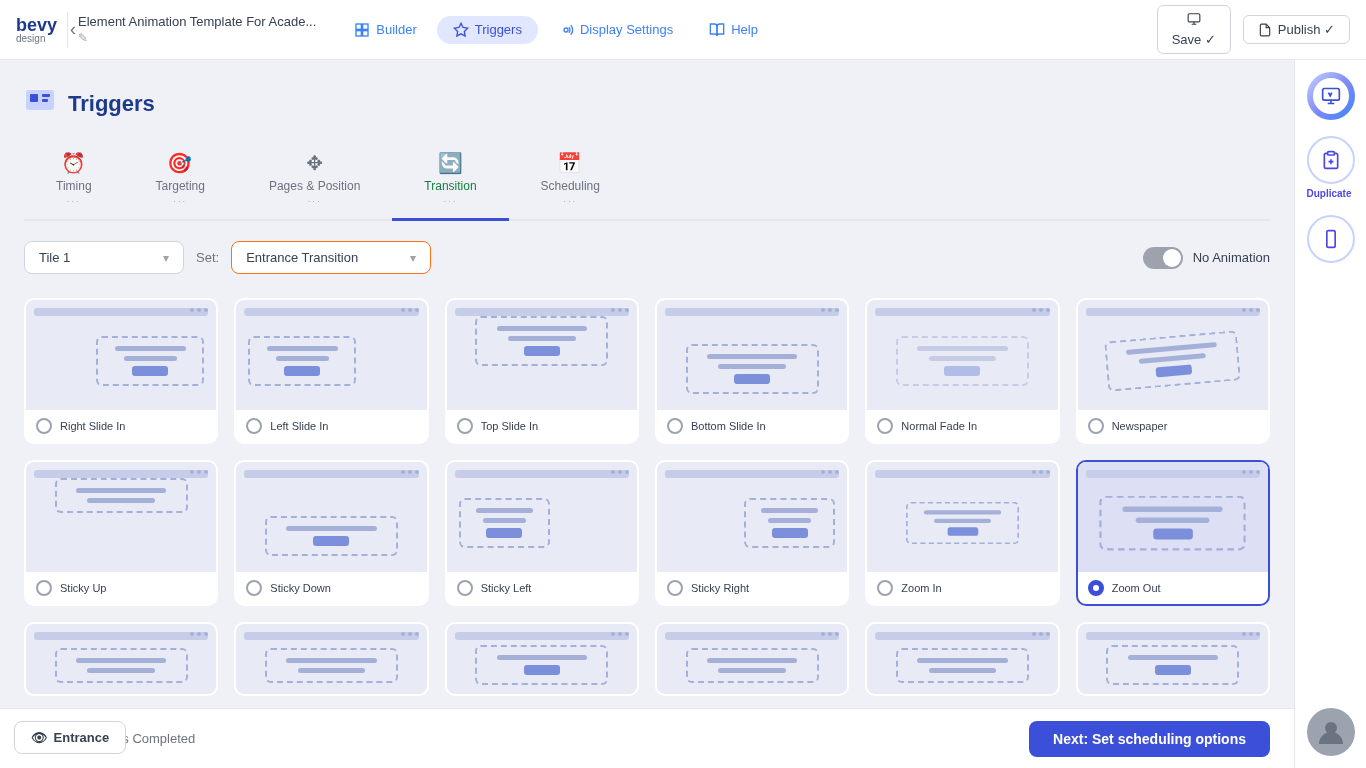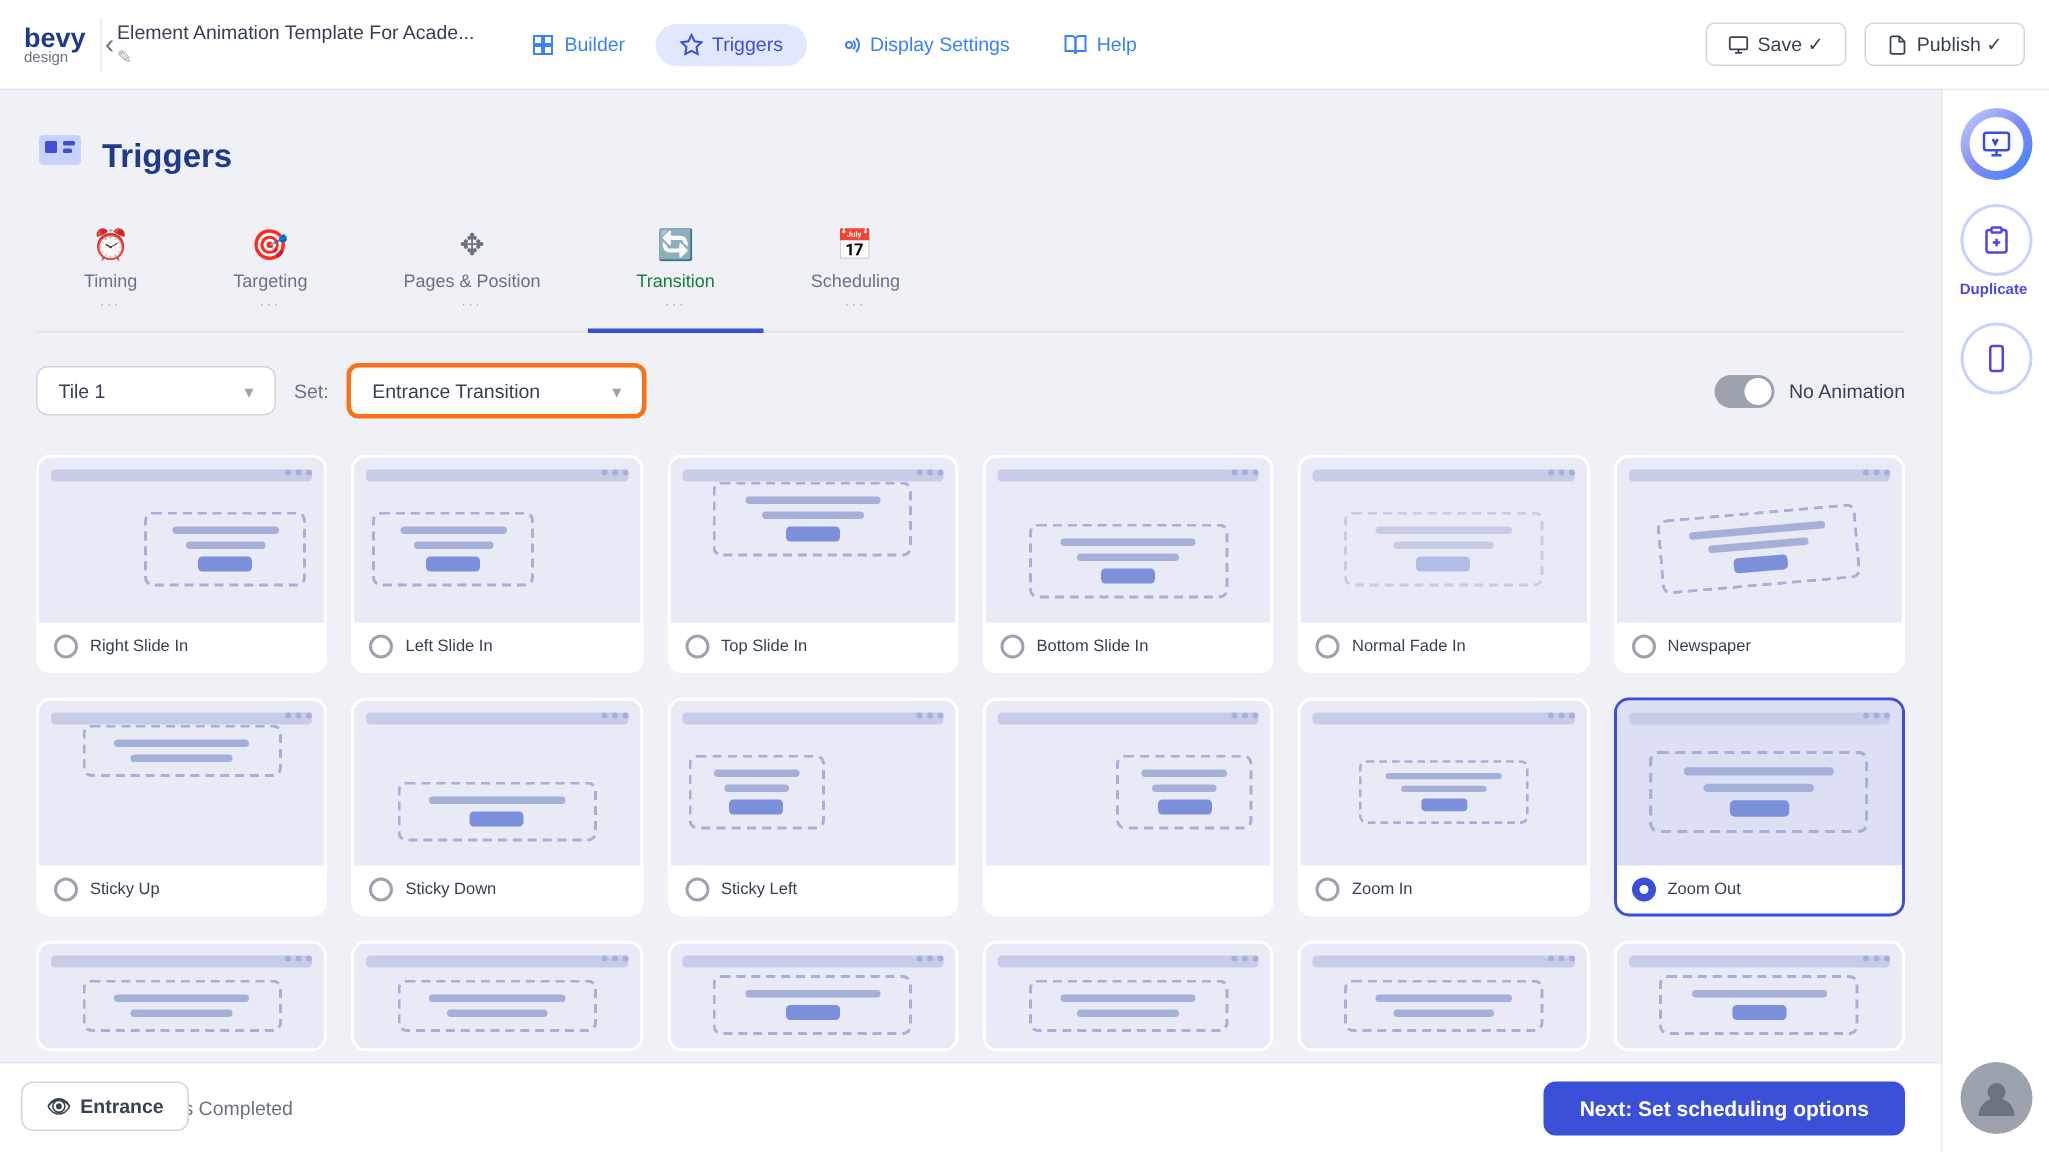--- a/index.html
+++ b/index.html
@@ -15,21 +15,21 @@
     .nav-divider { width: 1px; height: 36px; background: #e5e7eb; }
     .nav-back-btn { background: none; border: none; cursor: pointer; color: #6b7280; font-size: 18px; }
     .nav-title-area { display: flex; flex-direction: column; }
     .nav-title { font-size: 13px; color: #374151; font-weight: 500; }
     .nav-edit-icon { color: #9ca3af; font-size: 12px; margin-top: 2px; }
     .nav-tabs { display: flex; gap: 4px; margin-left: 20px; flex: 1; align-items: center; }
     .nav-tab { display: flex; align-items: center; gap: 6px; padding: 6px 16px; border-radius: 24px; border: none; background: none; cursor: pointer; font-size: 13px; color: #3b82f6; font-weight: 500; }
     .nav-tab.active { background: #e0e7ff; color: #3b4fd8; }
     .nav-tab svg { width: 16px; height: 16px; }
     .nav-actions { display: flex; align-items: center; gap: 12px; margin-left: auto; }
-    .nav-save-btn { display: flex; align-items: center; gap: 6px; padding: 6px 14px; border: 1px solid #d1d5db; background: #fff; border-radius: 6px; cursor: pointer; font-size: 13px; color: #374151; font-weight: 500; }
+    .nav-save-btn { display: flex; align-items: center; gap: 6px; padding: 6px 14px; border: 1px solid #d1d5db; background: #fff; border-radius: 6px; cursor: pointer; font-size: 13px; color: #374151; font-weight: 500; flex-direction: column; }
     .nav-publish-btn { display: flex; align-items: center; gap: 6px; padding: 6px 14px; border: 1px solid #d1d5db; background: #fff; border-radius: 6px; cursor: pointer; font-size: 13px; color: #374151; font-weight: 500; }
 
     
     .main-layout { display: flex; height: calc(768px - 60px); }
 
     
     .sidebar-right {
       width: 72px; background: #fff; border-left: 1px solid #e5e7eb;
       display: flex; flex-direction: column; align-items: center; padding: 12px 0; gap: 16px;
       position: absolute; right: 0; top: 60px; height: calc(768px - 60px); z-index: 5;
@@ -57,21 +57,21 @@
     .sub-tab.active .sub-tab-icon { color: #3b4fd8; }
     .sub-tab-label { font-size: 12px; color: #6b7280; font-weight: 500; }
     .sub-tab.active .sub-tab-label { color: #15803d; font-weight: 400; }
     .sub-tab-dots { font-size: 8px; color: #9ca3af; letter-spacing: 2px; }
 
     
     .controls-row { display: flex; align-items: center; gap: 12px; margin-bottom: 24px; }
     .dropdown-select { display: flex; align-items: center; padding: 8px 14px; background: #fff; border: 1px solid #d1d5db; border-radius: 8px; cursor: pointer; font-size: 13px; color: #374151; gap: 8px; min-width: 160px; }
     .dropdown-arrow { color: #9ca3af; font-size: 12px; margin-left: auto; }
     .set-label { font-size: 13px; color: #6b7280; font-weight: 500; }
-    .set-dropdown { display: flex; align-items: center; padding: 8px 14px; background: #fff; border: 3px solid #f97316; border-radius: 8px; cursor: pointer; font-size: 13px; color: #374151; gap: 16px; min-width: 200px; }
+    .set-dropdown { display: flex; align-items: center; padding: 8px 14px; background: #fff; border: 1px solid #f97316; border-radius: 8px; cursor: pointer; font-size: 13px; color: #374151; gap: 16px; min-width: 200px; }
     .no-anim-toggle { display: flex; align-items: center; gap: 10px; margin-left: auto; }
     .toggle-circle { width: 40px; height: 22px; border-radius: 11px; background: #9ca3af; position: relative; }
     .toggle-knob { width: 18px; height: 18px; border-radius: 50%; background: #fff; position: absolute; top: 2px; right: 2px; }
     .no-anim-label { font-size: 13px; color: #374151; font-weight: 500; }
 
     
     .anim-grid { display: grid; grid-template-columns: repeat(6, 1fr); gap: 16px; border-radius: 13px; }
     .anim-card { background: #fff; border-radius: 10px; overflow: hidden; cursor: pointer; border: 2px solid transparent; }
     .anim-card.selected { border: 2px solid #3b4fd8; }
     .card-preview { background: #e8eaf6; padding: 12px; height: 110px; position: relative; display: flex; align-items: center; justify-content: center; }
@@ -414,20 +414,24 @@
               <div class="card-dot"></div>
               <div class="card-dot"></div>
               <div class="card-dot"></div>
             </div>
           <div class="card-content-box" style="margin-left:auto;margin-right:0;width:55%;">
             <div class="card-line w80"></div>
             <div class="card-line w60"></div>
             <div class="card-btn-mock"></div>
           </div>
         </div>
+        <div class="card-footer">
+          <div class="radio-circle"></div>
+          <span class="anim-label">Sticky Right</span>
+        </div>
       </div>
 
       <div class="anim-card">
         <div class="card-preview">
           <div class="card-header-bar"></div>
           <div class="card-dots">
               <div class="card-dot"></div>
               <div class="card-dot"></div>
               <div class="card-dot"></div>
             </div>

